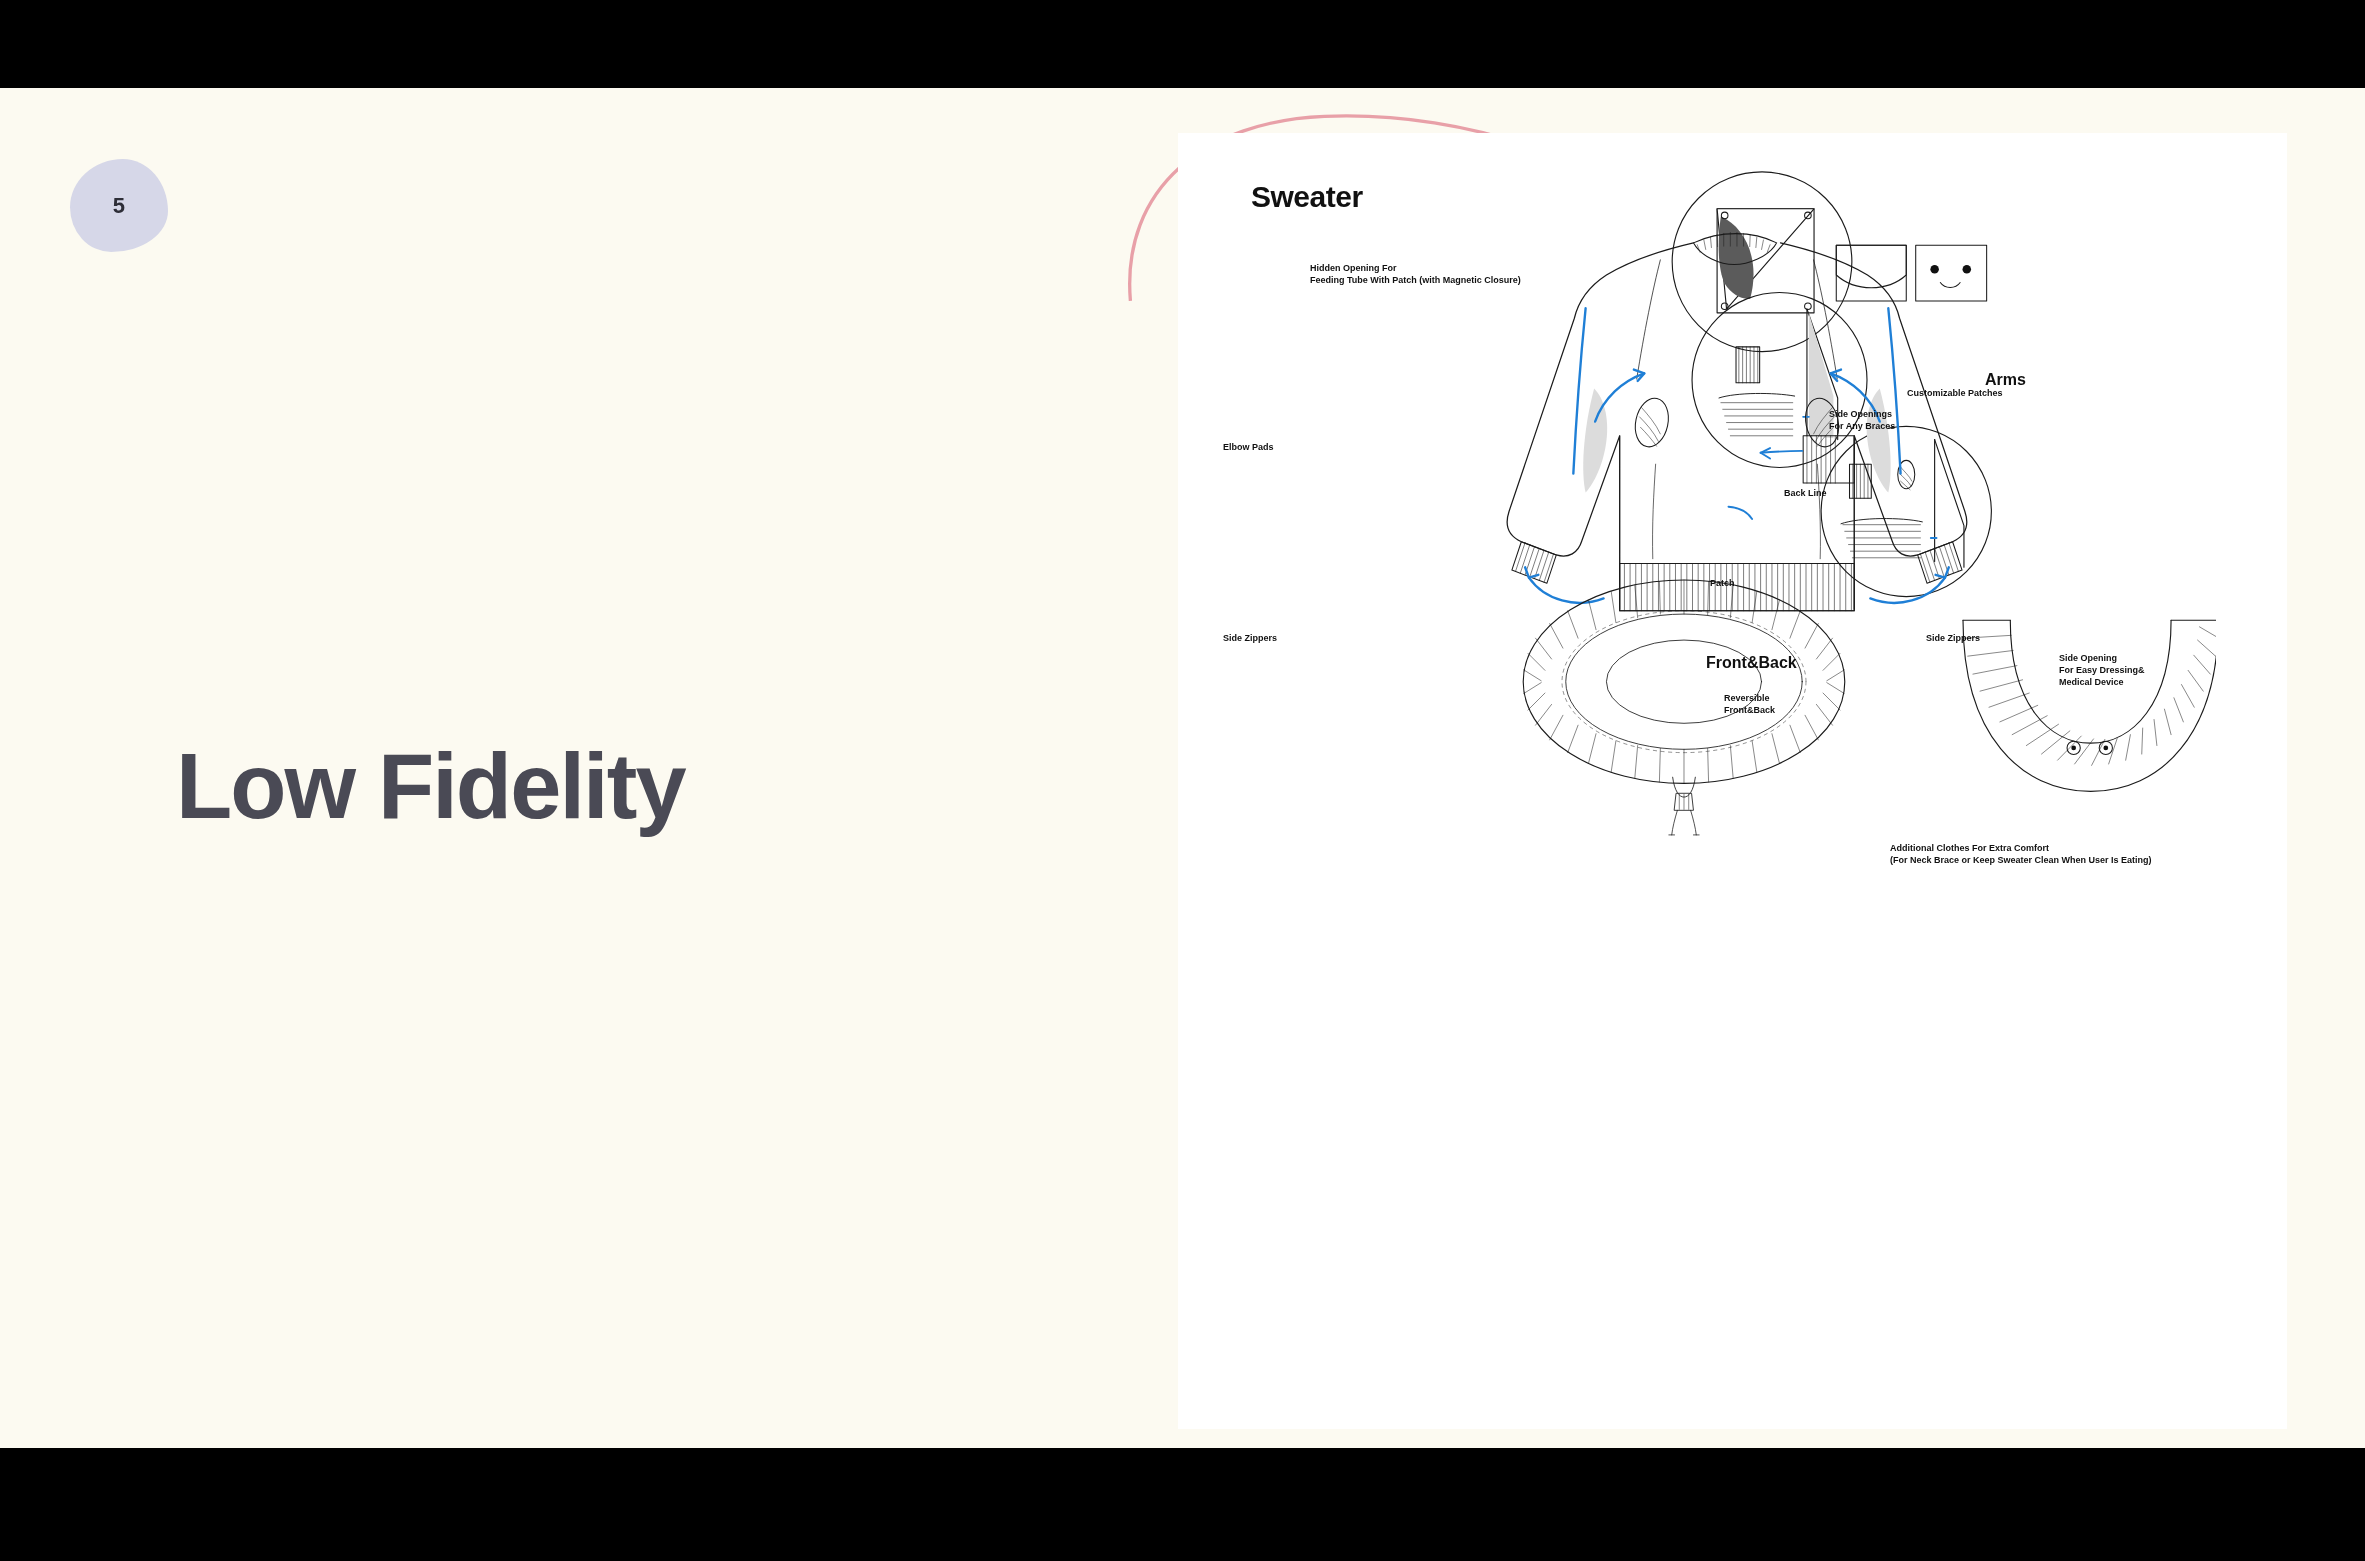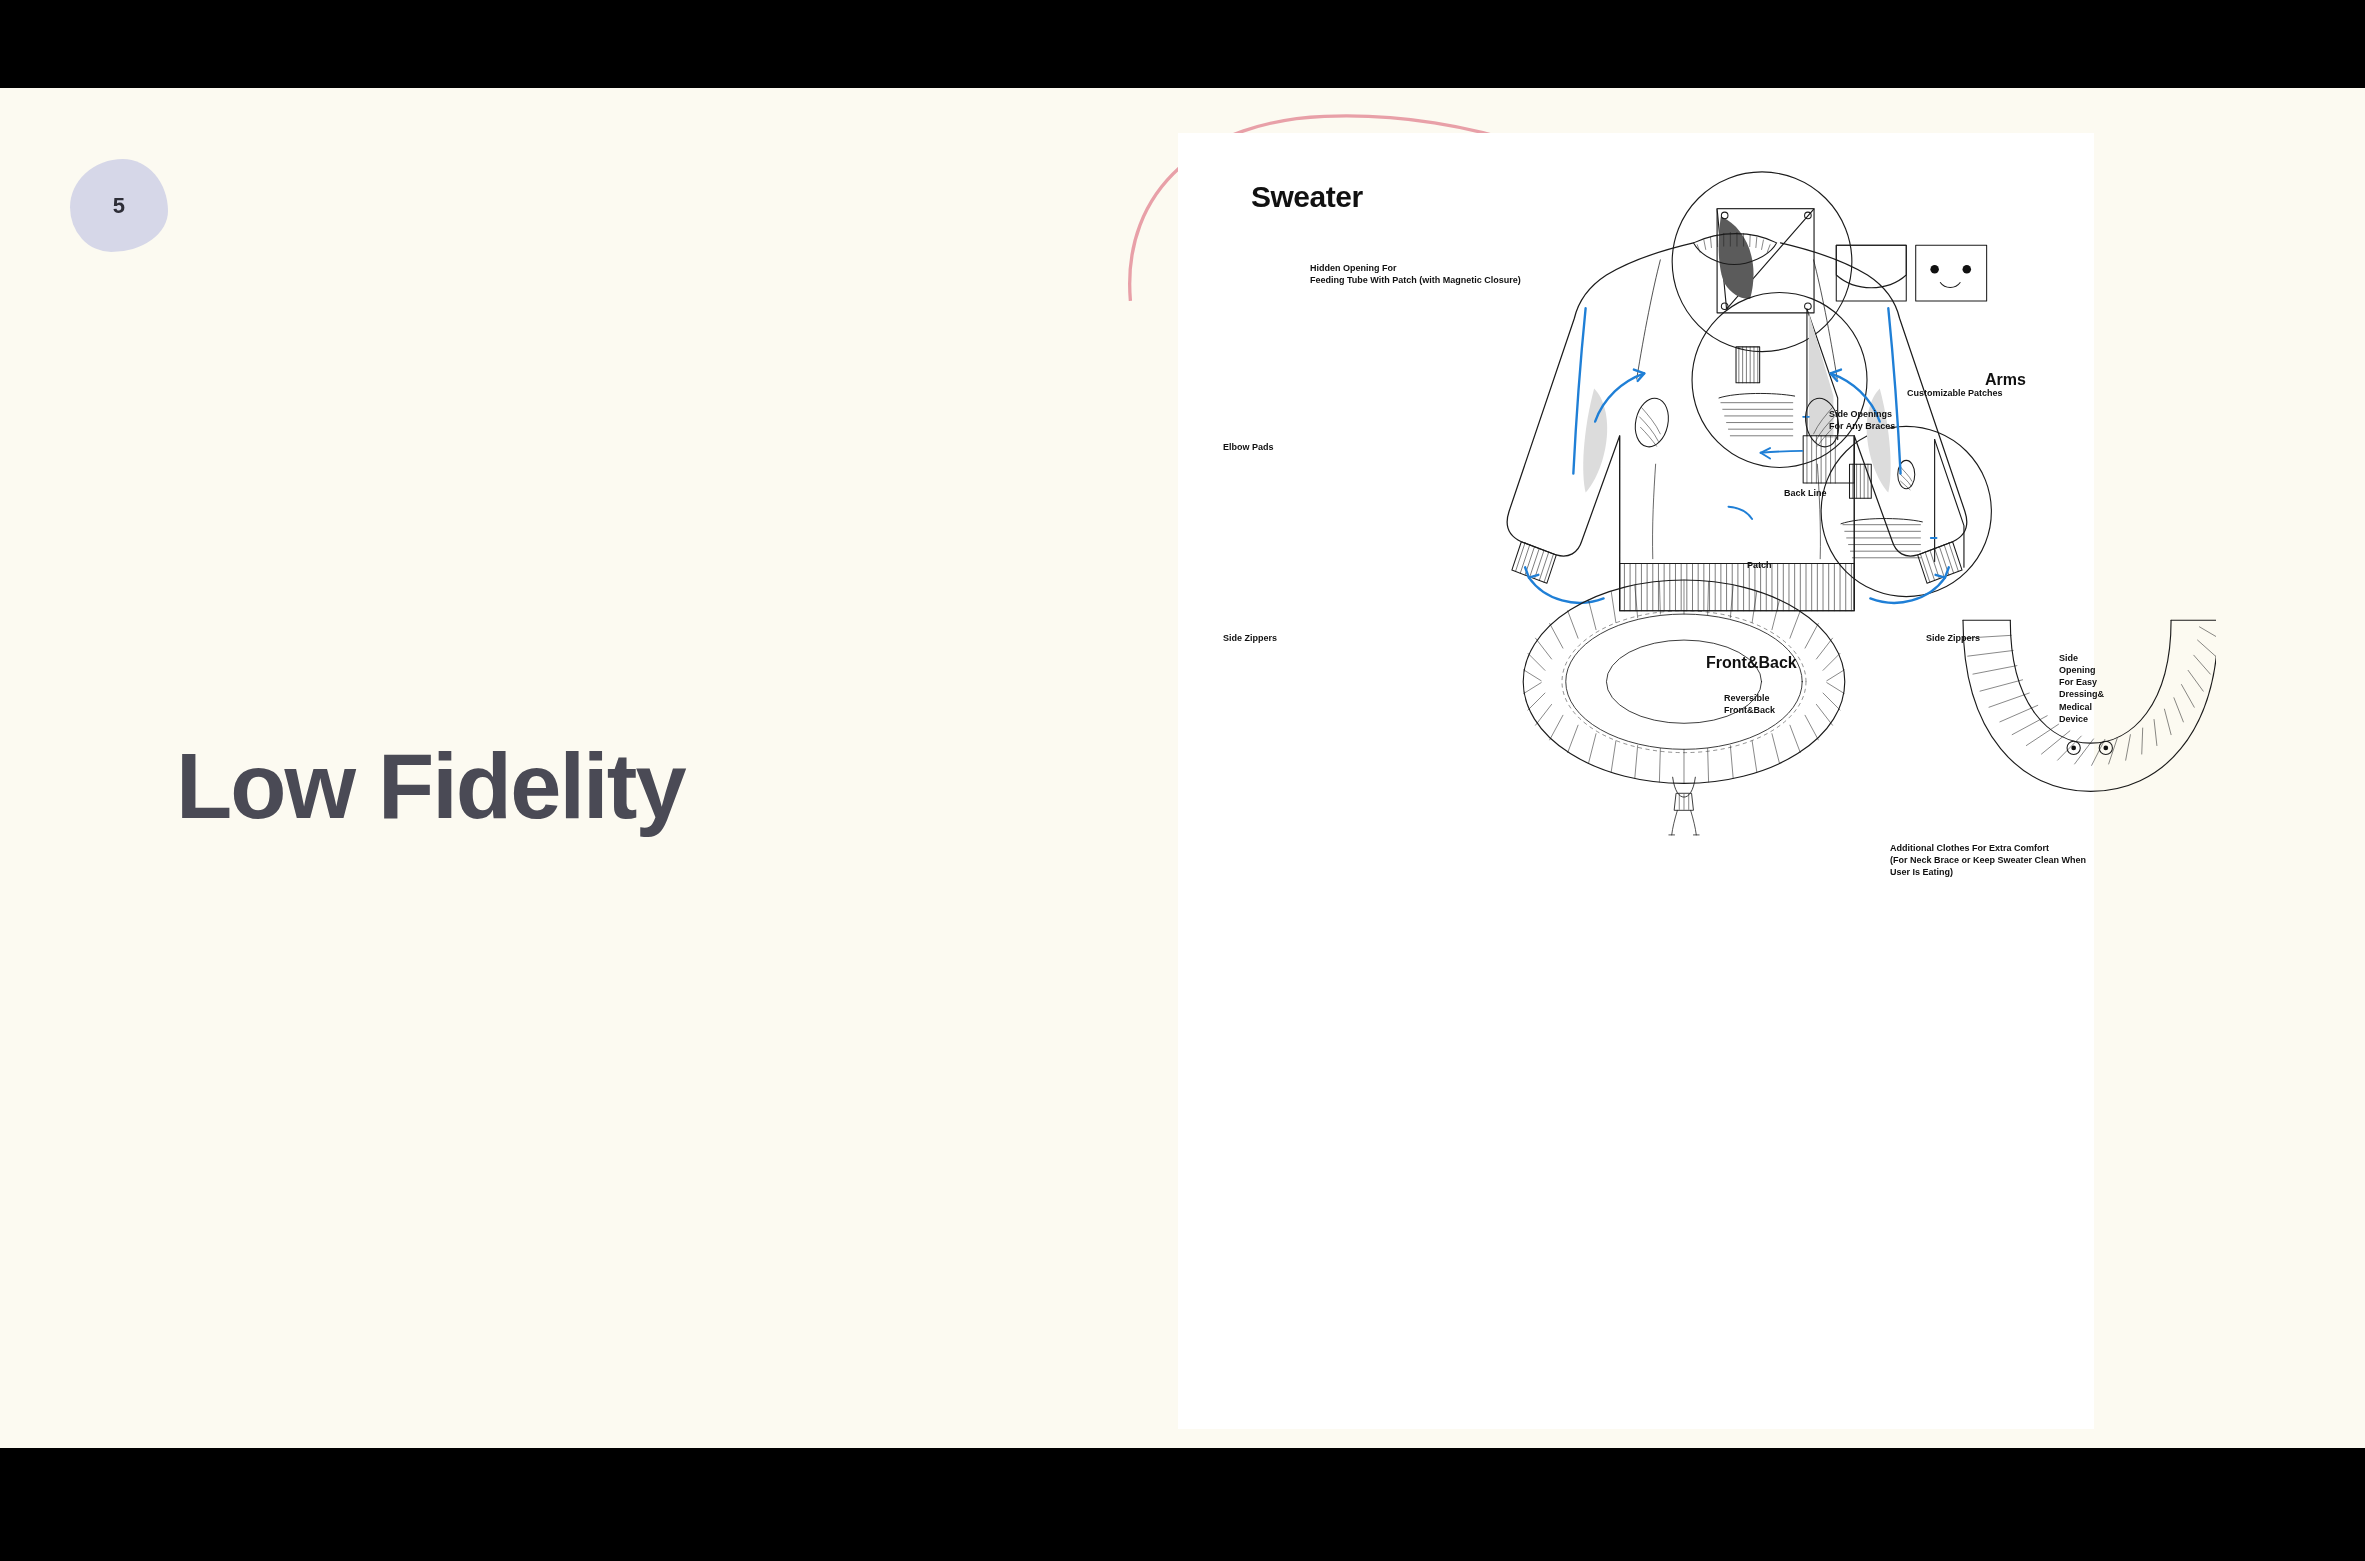--- a/index.html
+++ b/index.html
@@ -88,21 +88,21 @@
     color: #3C3C46;
     letter-spacing: -0.2px;
     margin: 22px 0 0 1.9px;
   }
 
   
   .sheet {
     position: absolute;
     left: 1178px;
     top: 45px;
-    width: 916px;
+    width: 1109px;
     height: 1296px;
     background: #FFFFFF;
   }
 
   .deco-arc {
     position: absolute;
     left: 1102px;
     top: 14px;
     width: 710px;
     height: 199px;
@@ -483,21 +483,21 @@
 Feeding Tube With Patch (with Magnetic Closure)</div>
       <div class="lbl" style="left:729px; top:254px;">Customizable Patches</div>
 
       <div class="lbl" style="left:651px; top:241px;margin-top:34px;">Side Openings
 For Any Braces</div>
       <div class="lbl mid" style="left:807px; top:236px;">Arms</div>
 
       <div class="lbl" style="left:45px; top:308px;text-align:center;">Elbow Pads</div>
       <div class="lbl" style="left:606px; top:354px;">Back Line</div>
       <div class="lbl" style="left:540px; top:356px; font-weight:bold;"></div>
-      <div class="lbl" style="left:532px; top:426px;margin-left:37px;">Patch</div>
+      <div class="lbl" style="left:532px; top:444px;">Patch</div>
 
       <div class="lbl" style="left:45px; top:499px;">Side Zippers</div>
       <div class="lbl" style="left:748px; top:499px;">Side Zippers</div>
 
       <div class="lbl mid" style="left:528px; top:519px;">Front&amp;Back</div>
       <div class="lbl" style="left:546px; top:559px;">Reversible
 Front&amp;Back</div>
 
       <div class="lbl" style="left:881px; top:519px;">Side Opening
 For Easy Dressing&amp;

